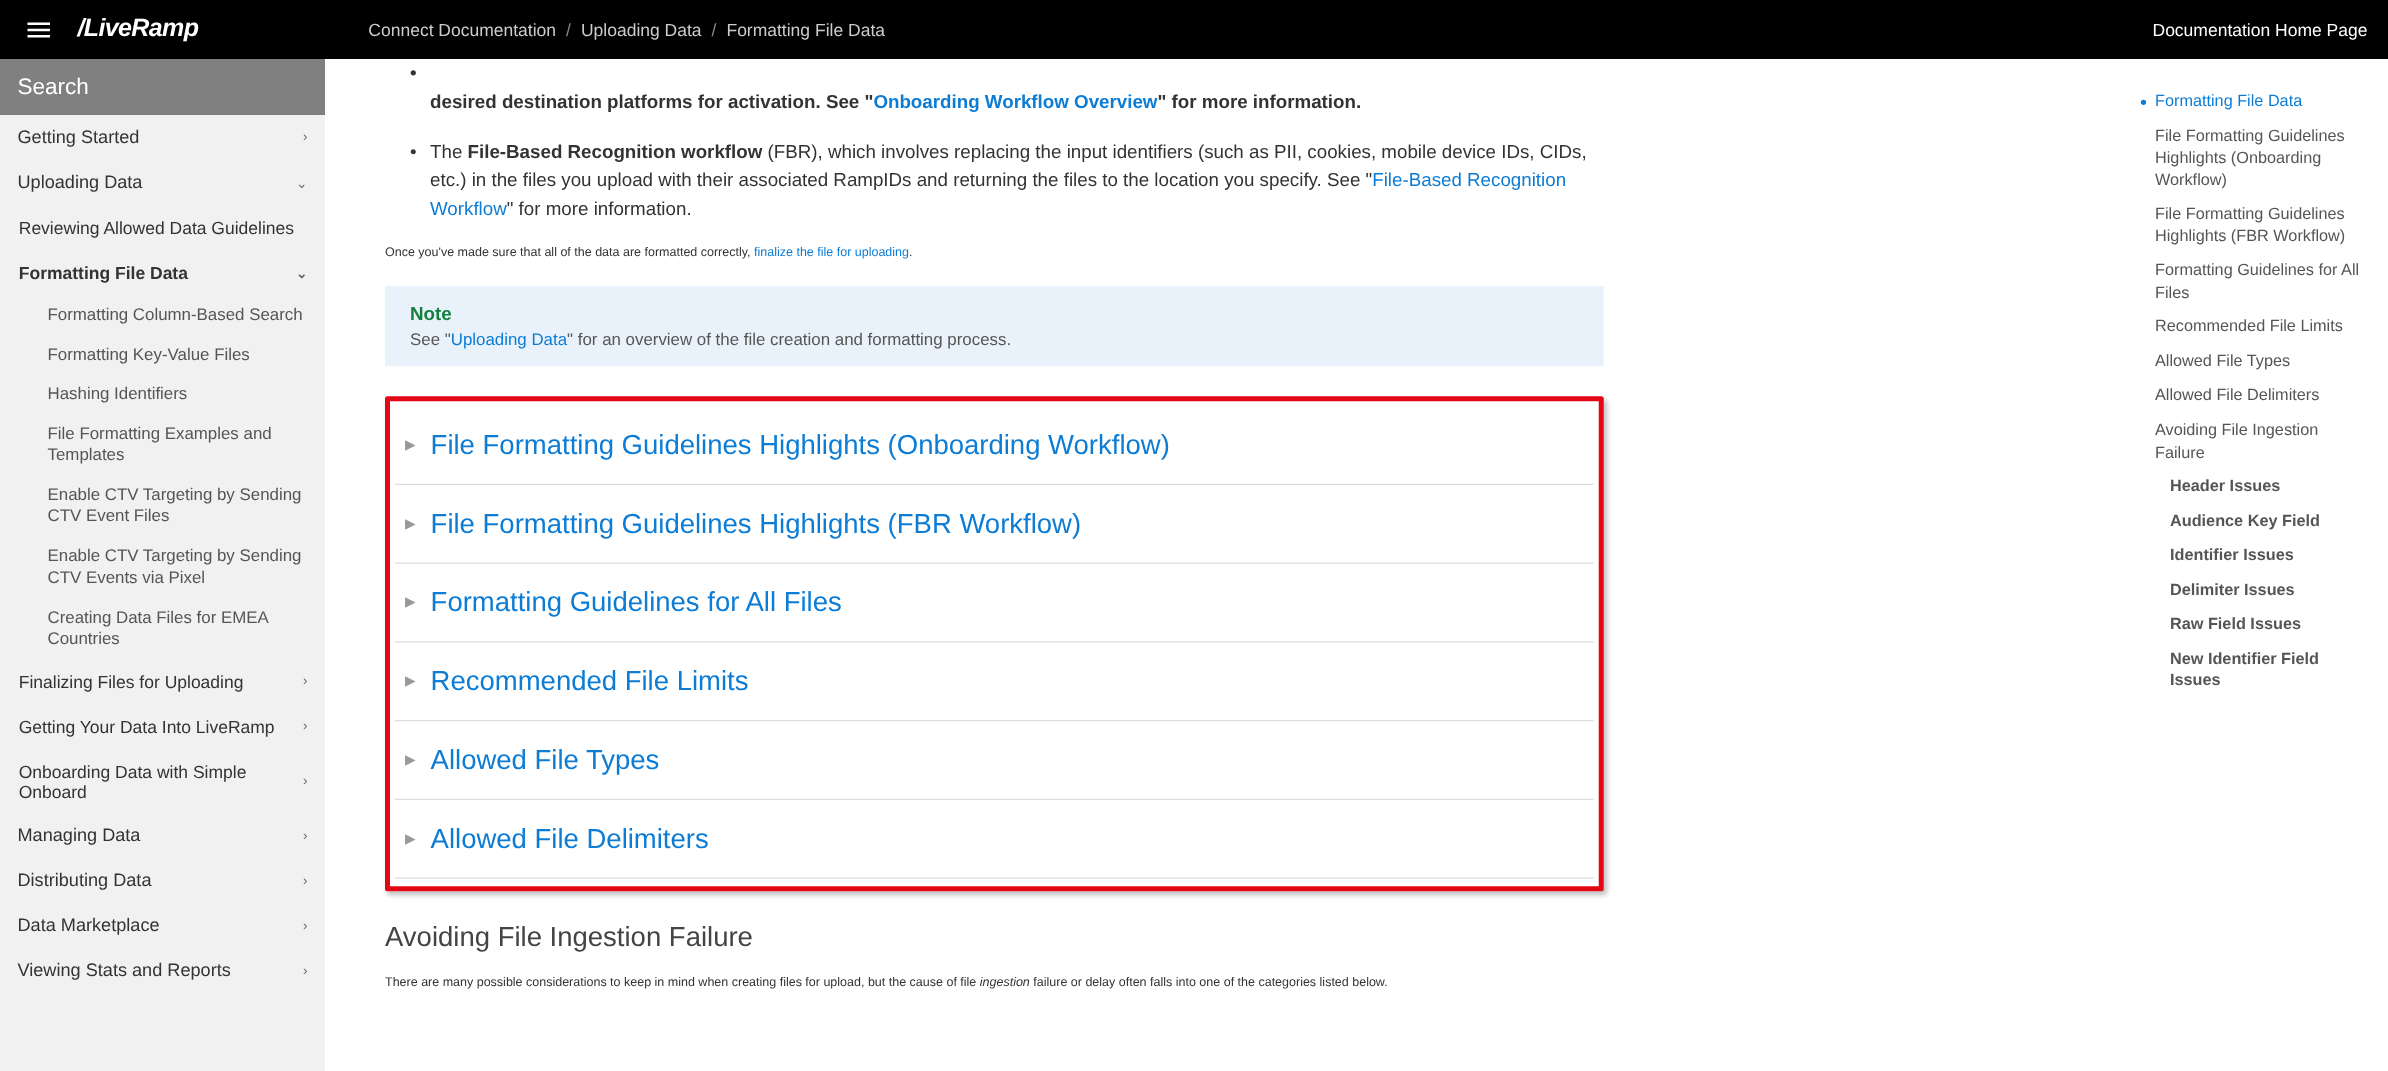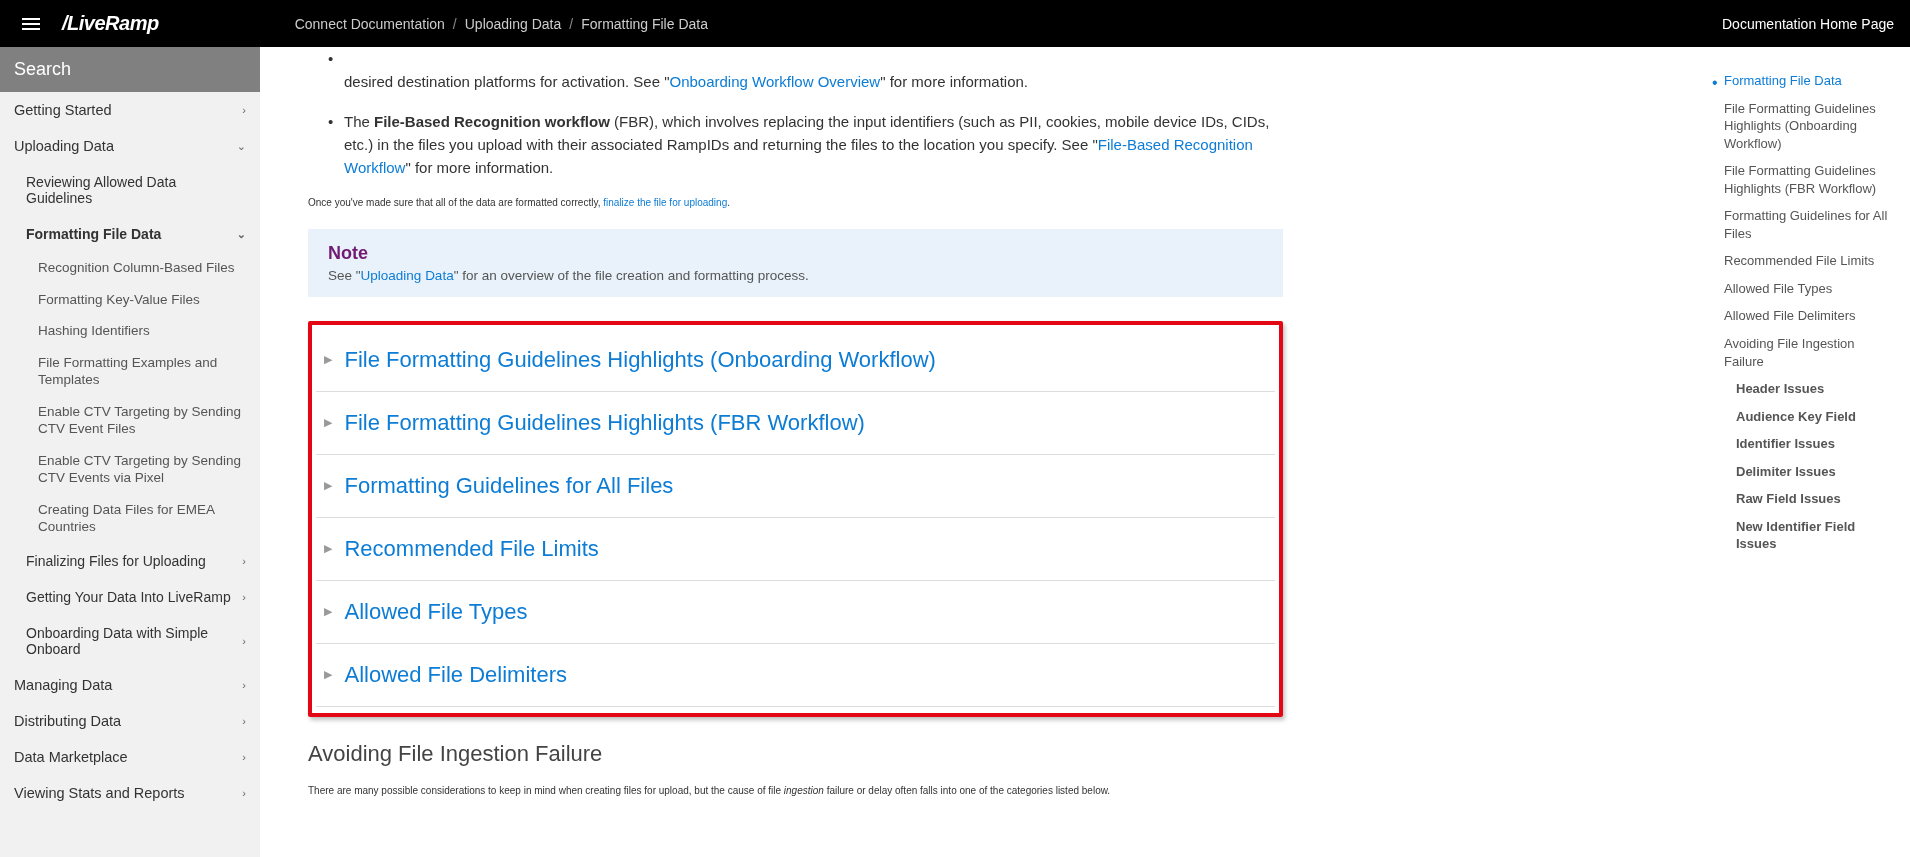--- a/index.html
+++ b/index.html
@@ -90,21 +90,21 @@
     .nav-item {
       display: flex;
       justify-content: space-between;
       align-items: center;
       padding: 10px 14px;
       font-size: 14.5px;
       color: #333;
       cursor: pointer;
     }
     .nav-item.level-1 {
-      padding-left: 26px;
+      padding-left: 15px;
       font-size: 14px;
     }
     .nav-item.level-2 {
       padding-left: 38px;
       font-size: 13.5px;
       color: #555;
       line-height: 1.3;
       padding-top: 7px;
       padding-bottom: 7px;
     }
@@ -149,23 +149,23 @@
       color: #0c7cd5;
       text-decoration: none;
     }
     .note-box {
       background: #e9f2fa;
       padding: 14px 20px;
       margin: 18px 0 24px;
     }
     .note-title {
       font-weight: 600;
-      font-size: 18px;
+      font-size: 15px;
       margin-bottom: 4px;
-      color: #701a75;
+      color: #15803d;
     }
     .note-text {
       font-size: 13.5px;
       color: #555;
     }
     .redbox {
       border: 4px solid #e30613;
       padding: 16px 4px 6px 4px;
       border-radius: 2px;
       box-shadow: 2px 3px 4px rgba(0,0,0,0.25);
@@ -265,21 +265,21 @@
           <span class="chevron">⌄</span>
         </div>
         <div class="nav-item level-1">
           <span>Reviewing Allowed Data Guidelines</span>
         </div>
         <div class="nav-item level-1 active">
           <span>Formatting File Data</span>
           <span class="chevron">⌄</span>
         </div>
         <div class="nav-item level-2">
-          <span>Recognition Column-Based Files</span>
+          <span>Formatting Column-Based Search</span>
         </div>
         <div class="nav-item level-2">
           <span>Formatting Key-Value Files</span>
         </div>
         <div class="nav-item level-2">
           <span>Hashing Identifiers</span>
         </div>
         <div class="nav-item level-2">
           <span>File Formatting Examples and Templates</span>
         </div>
@@ -318,21 +318,21 @@
         </div>
         <div class="nav-item">
           <span>Viewing Stats and Reports</span>
           <span class="chevron">›</span>
         </div>
       </div>
   </div>
 
   <div class="main">
     <div class="content">
-      <div class="bullet-item" style="margin-left:36px;">
+      <div class="bullet-item" style="margin-left:36px;font-weight:bold;">
         <span style="margin-left:-36px; display:inline-block; width:0;"></span>
         <span style="display:block; margin-left:0;">
           <span>desired destination platforms for activation. See "</span><a style="text-decoration: line-through; text-decoration-color: transparent;">Onboarding Workflow Overview</a><span>" for more information.</span>
         </span>
       </div>
 
       <div class="bullet-item">
         <span>The </span><span class="bold">File-Based Recognition workflow</span><span> (FBR), which involves replacing the input identifiers (such as PII, cookies, mobile device IDs, CIDs, etc.) in the files you upload with their associated RampIDs and returning the files to the location you specify. See "</span><a>File-Based Recognition Workflow</a><span>" for more information.</span>
       </div>
 

